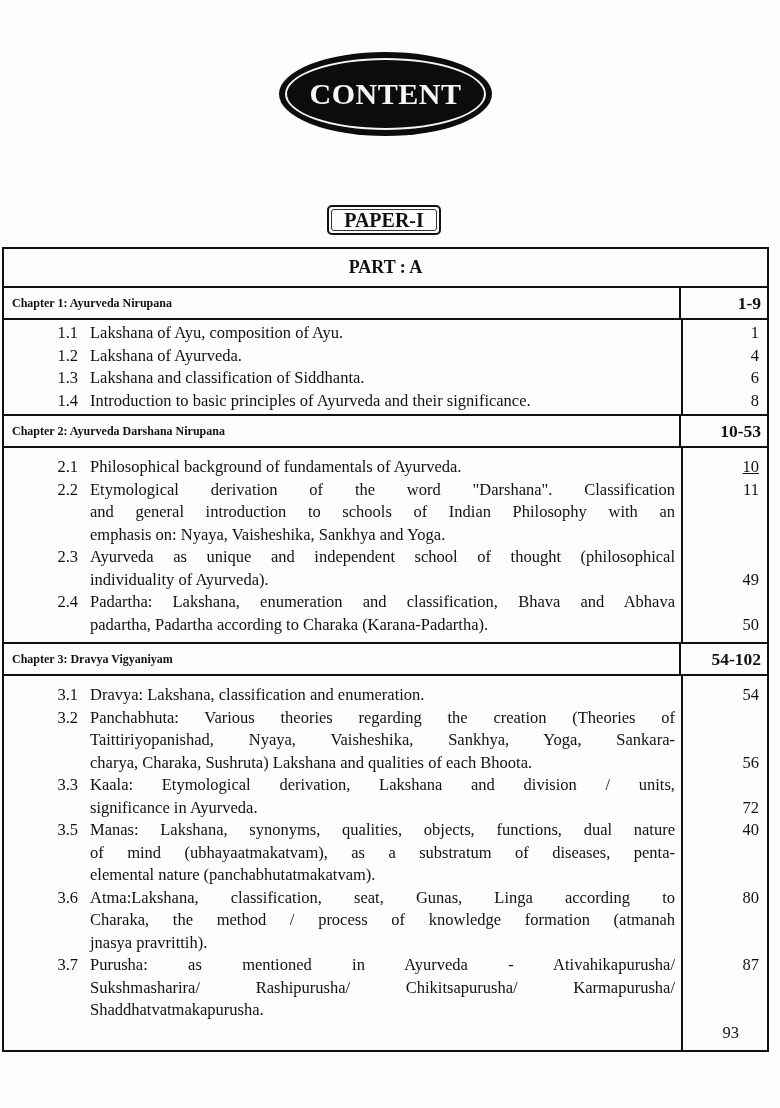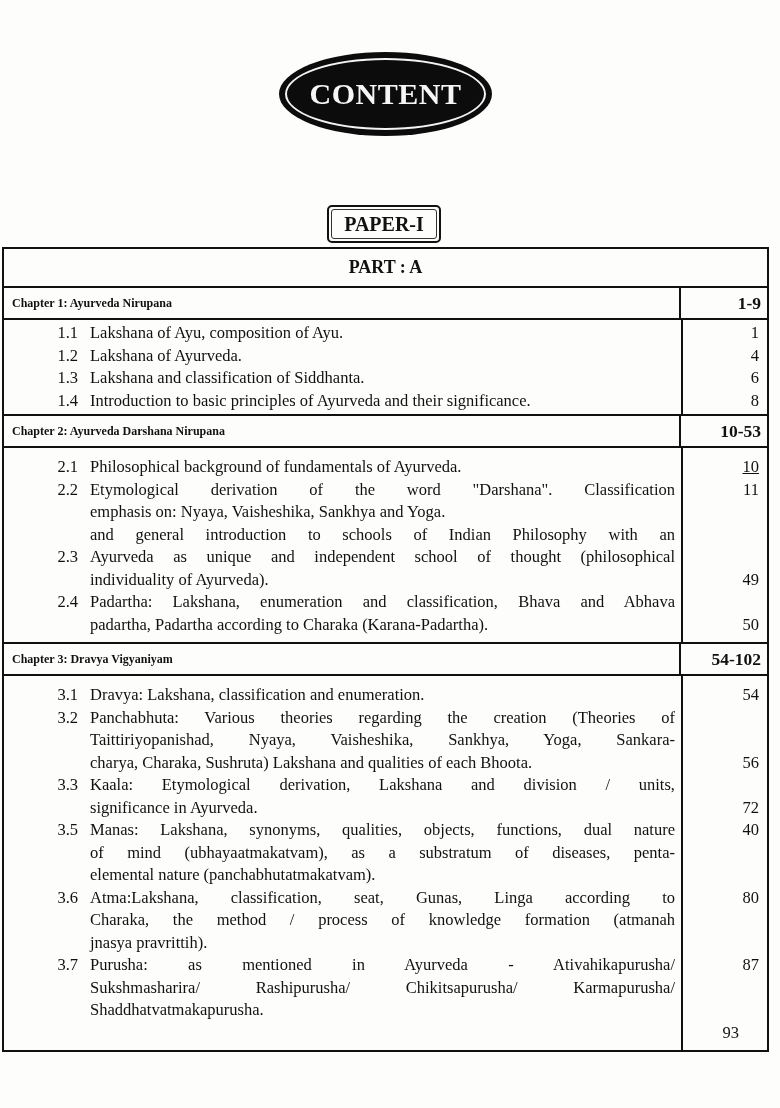--- a/index.html
+++ b/index.html
@@ -15,21 +15,21 @@
   }
   .title-oval::before {
     content:""; position:absolute; left:6px; top:6px; right:6px; bottom:6px;
     border:2px solid #f4f4f4; border-radius:50%;
   }
   .title-text {
     color:#f6f6f6; font-weight:bold; font-size:30px; letter-spacing:0.5px;
     position:relative; z-index:1;
   }
   .paper-box {
-    position:absolute; left:327px; top:205px; width:114px; height:38px;
+    position:absolute; left:327px; top:205px; width:114px; height:30px;
     border:2px solid #111; border-radius:5px; box-sizing:border-box;
     display:flex; align-items:center; justify-content:center;
     background:#fdfdfb;
   }
   .paper-box::before {
     content:""; position:absolute; left:2px; top:2px; right:2px; bottom:2px;
     border:1px solid #333; border-radius:3px;
   }
   .paper-text { font-weight:bold; font-size:20px; position:relative; }
   .toc {
@@ -121,25 +121,25 @@
           <div class="item">
             <span class="num">2.1</span>
             <span class="txt">Philosophical background of fundamentals of Ayurveda.</span>
           </div>
           <div class="item">
             <span class="num">2.2</span>
             <span class="txt" style="text-align-last: justify;">Etymological derivation of the word "Darshana". Classification</span>
           </div>
           <div class="item">
             <span class="num"></span>
+            <span class="txt" style="text-align-last: justify;">and general introduction to schools of Indian Philosophy with an</span>
+          </div>
+          <div class="item">
+            <span class="num"></span>
             <span class="txt">emphasis on: Nyaya, Vaisheshika, Sankhya and Yoga.</span>
-          </div>
-          <div class="item">
-            <span class="num"></span>
-            <span class="txt" style="text-align-last: justify;">and general introduction to schools of Indian Philosophy with an</span>
           </div>
           <div class="item">
             <span class="num">2.3</span>
             <span class="txt" style="text-align-last: justify;">Ayurveda as unique and independent school of thought (philosophical</span>
           </div>
           <div class="item">
             <span class="num"></span>
             <span class="txt">individuality of Ayurveda).</span>
           </div>
           <div class="item">

